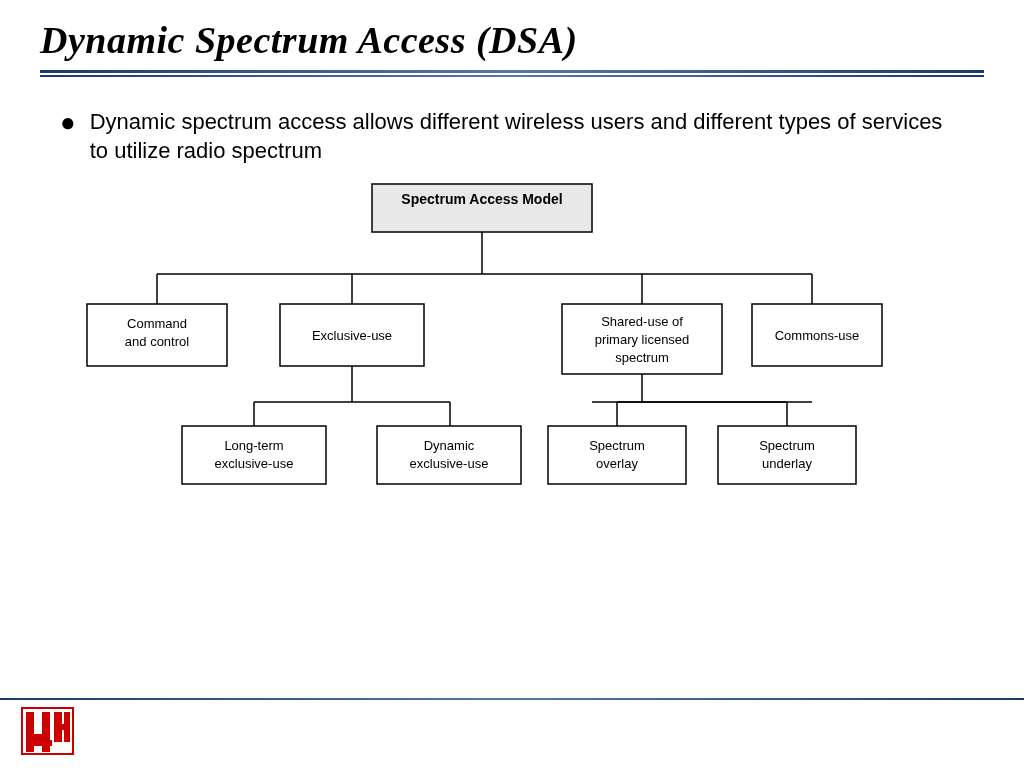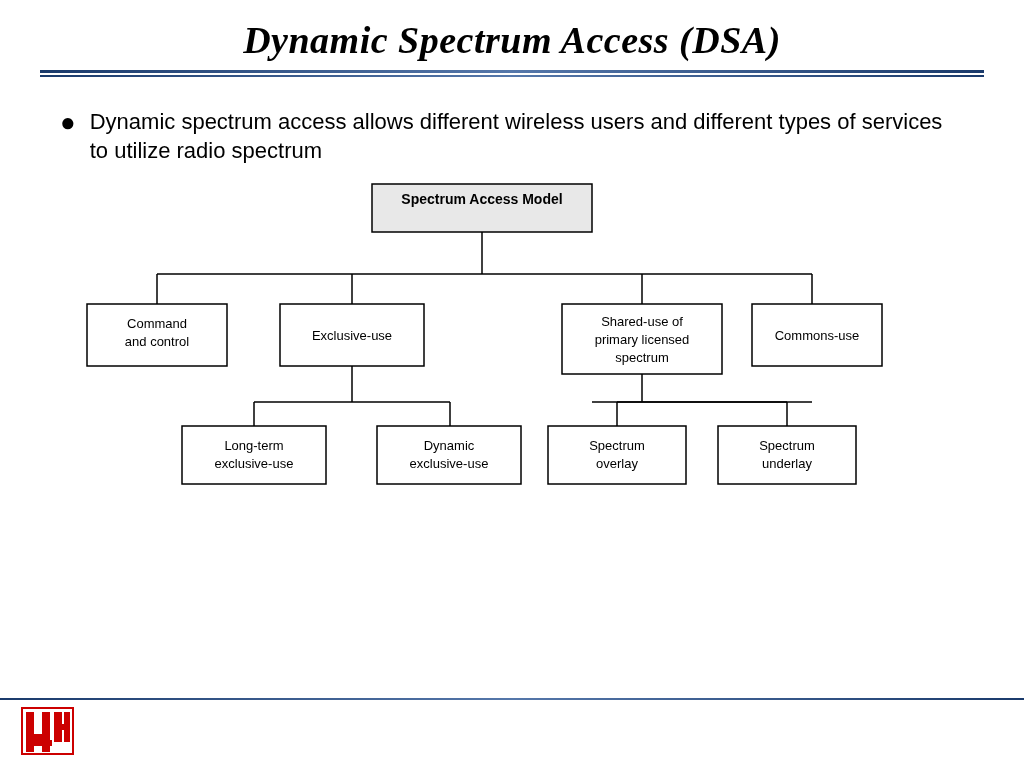--- a/index.html
+++ b/index.html
@@ -16,21 +16,21 @@
       width: 1024px;
       height: 768px;
       background: #fff;
       position: relative;
       padding: 0;
     }
 
     
     .header {
       padding: 18px 40px 10px 40px;
-      text-align: center;
+      text-align: left;
     }
     .title {
       font-family: Georgia, 'Times New Roman', serif;
       font-style: italic;
       font-weight: bold;
       font-size: 38px;
       color: #000;
       letter-spacing: 0.5px;
     }
     .header-line-top {

